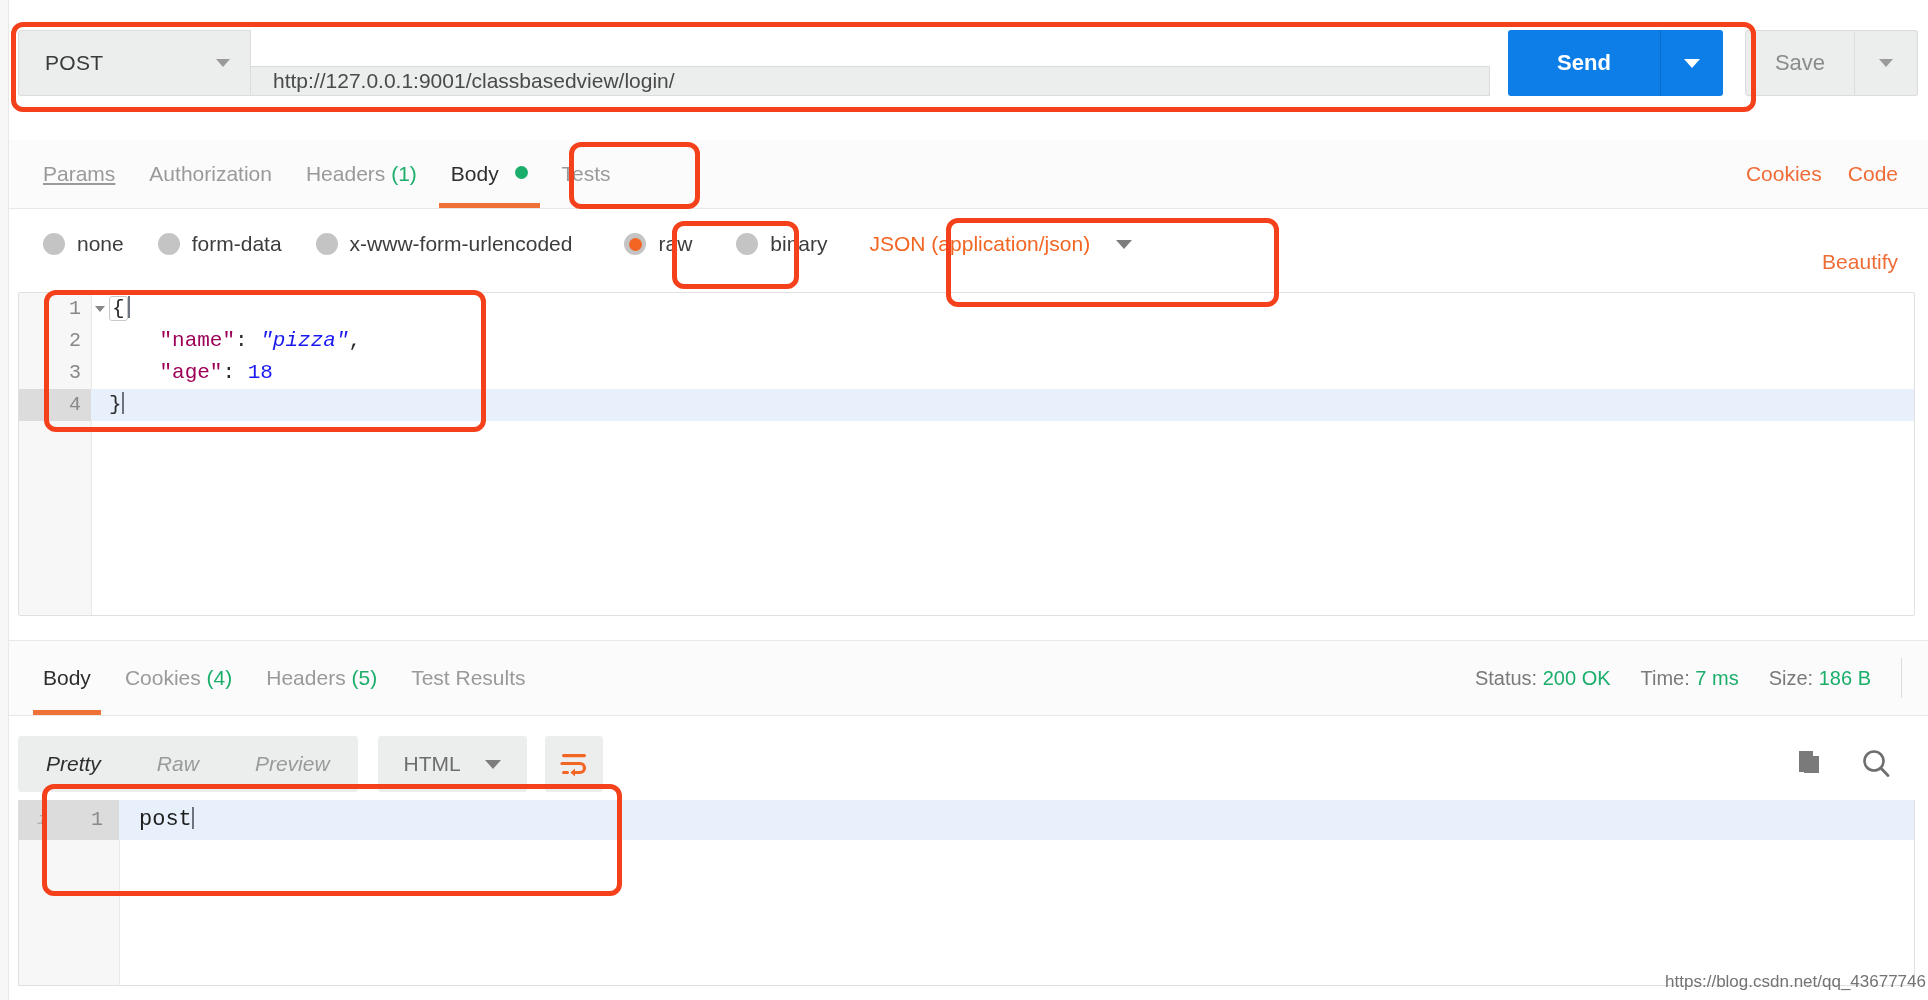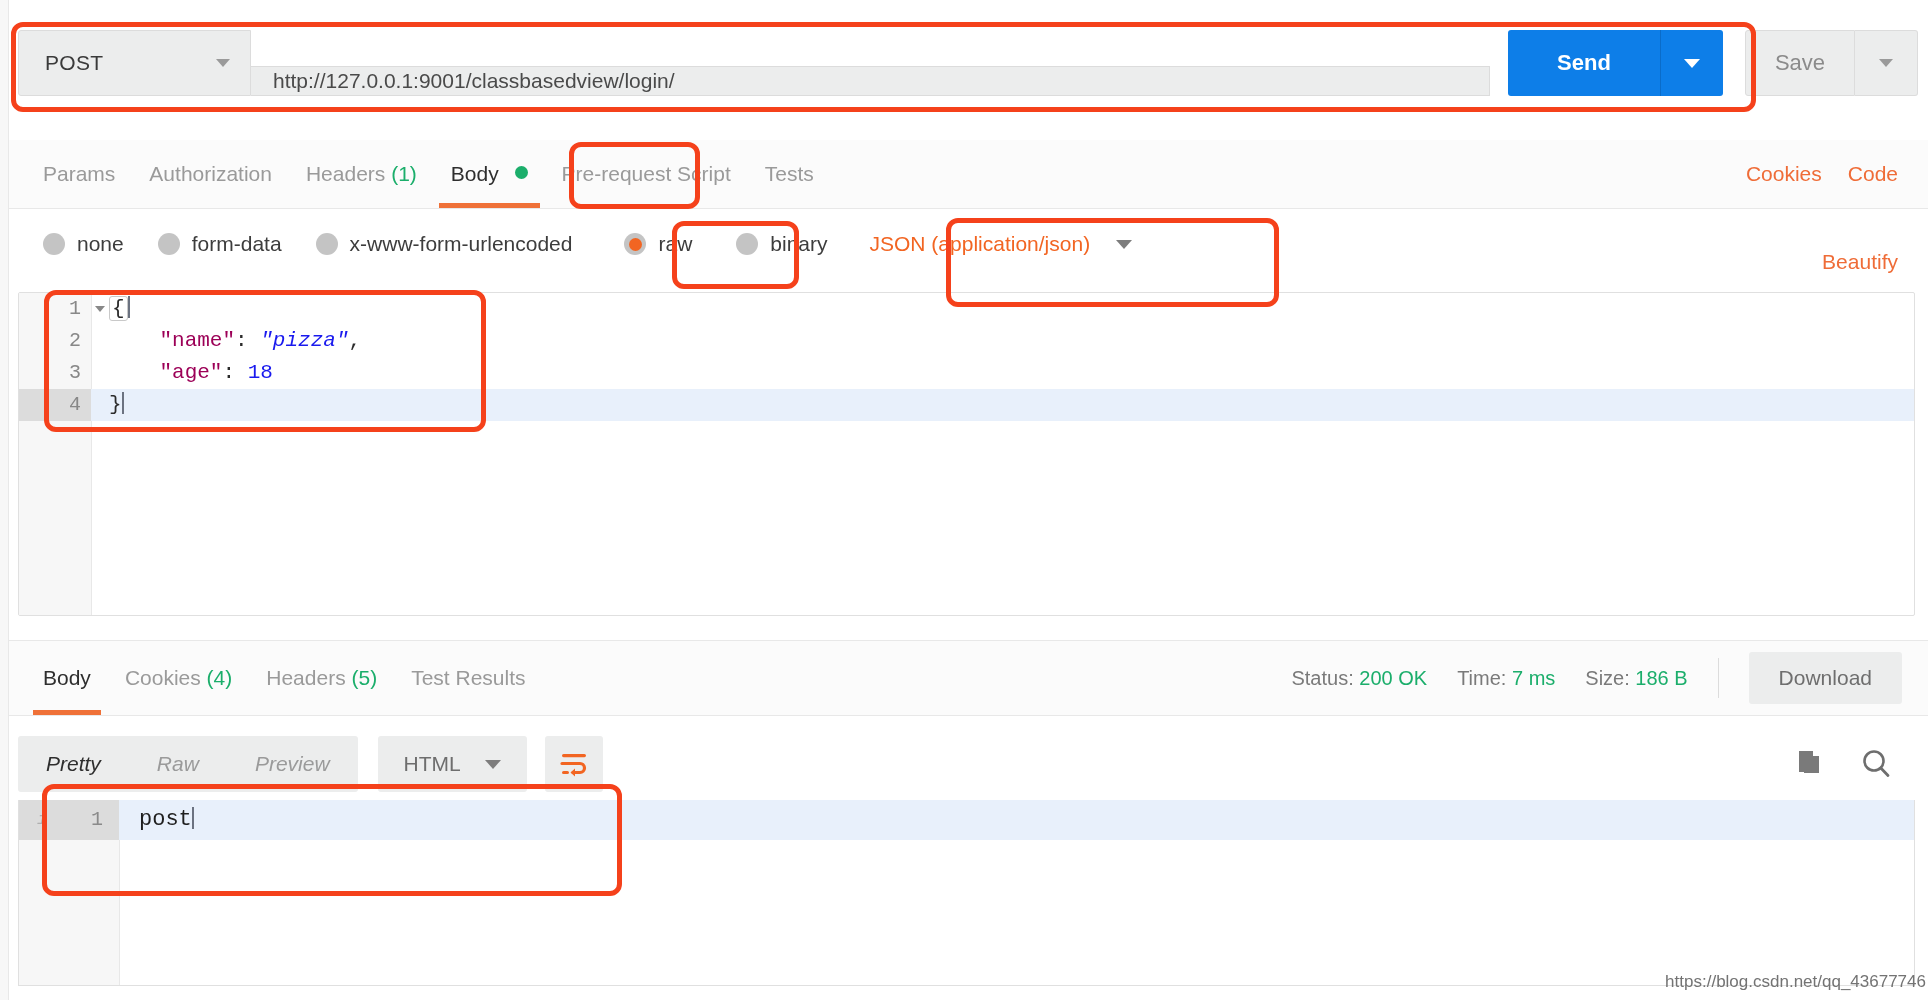--- a/index.html
+++ b/index.html
@@ -148,21 +148,21 @@
     font-size: 21px;
     color: #9a9a9a;
     padding: 0 0 0 0;
     margin-left: 34px;
     height: 68px;
     line-height: 68px;
     position: relative;
     cursor: pointer;
     white-space: nowrap;
   }
-  .tab:first-child { margin-left: 34px; }
+  .tab:first-child { margin-left: 34px; text-decoration: underline; }
   .tab.active { color: #2e2e2e; }
   .tab.active::after {
     content: "";
     position: absolute;
     left: -12px; right: -12px;
     bottom: 0;
     height: 5px;
     background: #ef7138;
   }
   .tab .count { color: #1bae6b; }
@@ -518,23 +518,20 @@
     <div class="tab">
       <span>Authorization</span>
     </div>
     <div class="tab">
       <span>Headers</span>
       <span class="count">(1)</span>
     </div>
     <div class="tab active">
       <span>Body</span>
       <span class="dot-green"></span>
-    </div>
-    <div class="tab">
-      <span>Pre-request Script</span>
     </div>
     <div class="tab">
       <span>Tests</span>
     </div>
     <div class="tabs-right">
       <span class="link-orange">Cookies</span>
       <span class="link-orange">Code</span>
     </div>
   </div>
 
@@ -613,21 +610,20 @@
       </span>
       <span>
         <span>Time:</span>
         <span class="val">7 ms</span>
       </span>
       <span>
         <span>Size:</span>
         <span class="val">186 B</span>
       </span>
       <span class="meta-divider"></span>
-      <span class="download-btn">Download</span>
     </div>
   </div>
 
   <div class="resp-toolbar">
     <div class="seg">
       <span class="segitem active">Pretty</span>
       <span class="segitem">Raw</span>
       <span class="segitem">Preview</span>
     </div>
     <div class="fmt-select">

